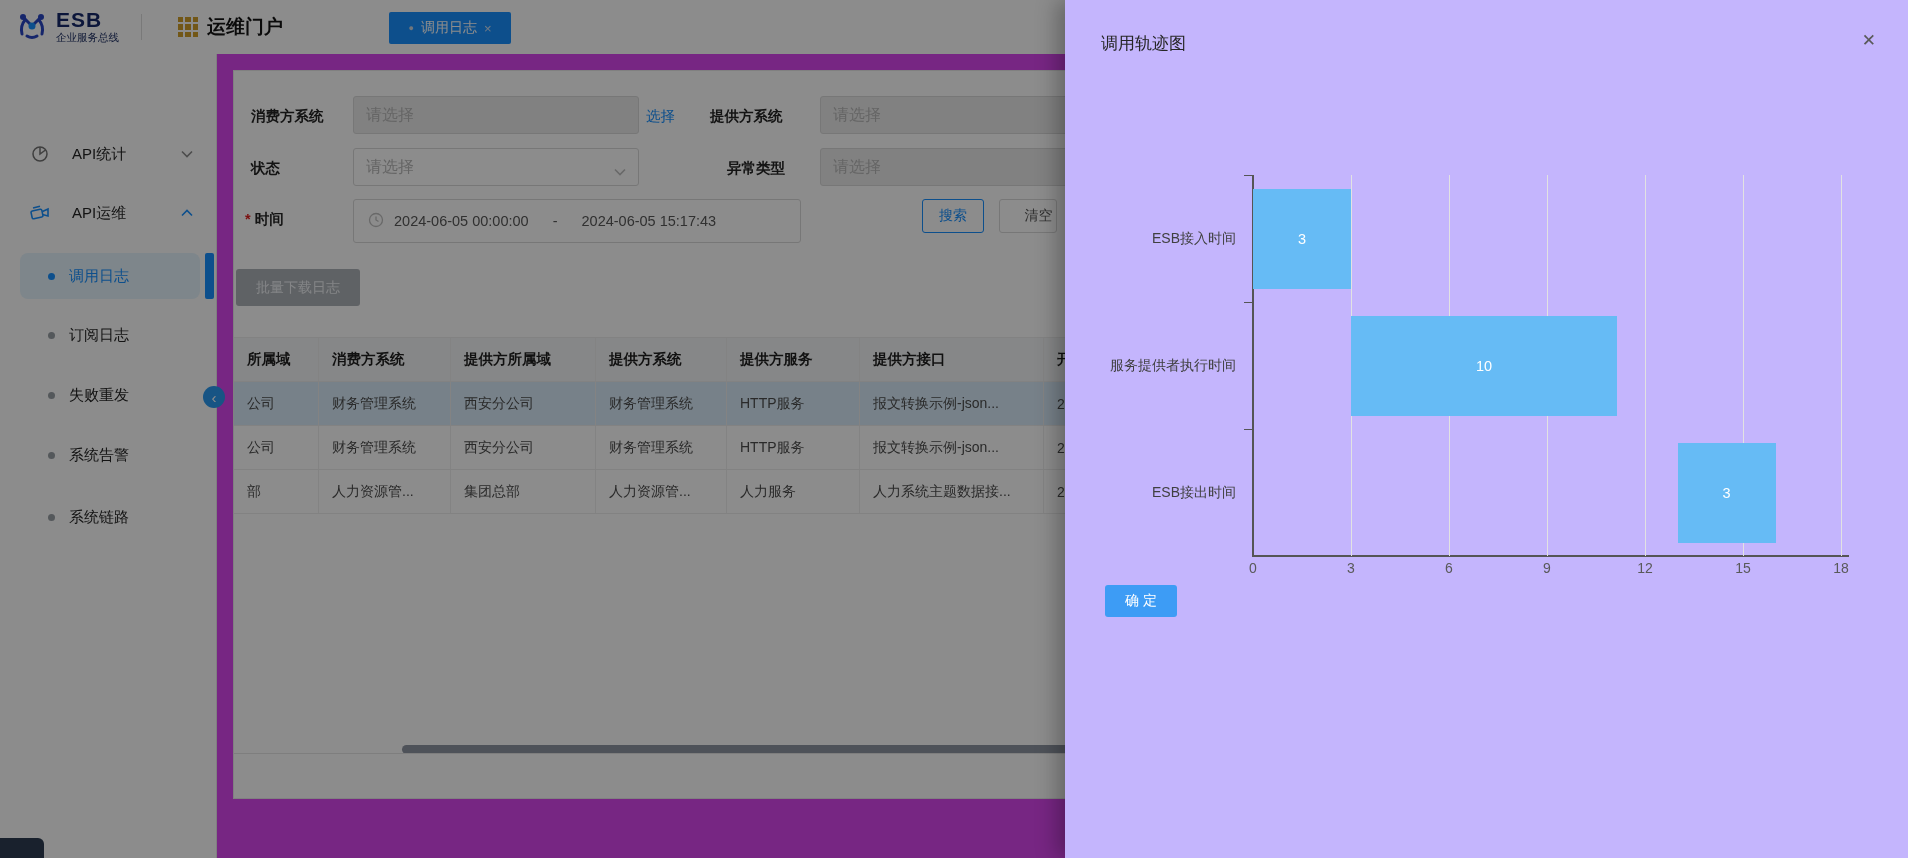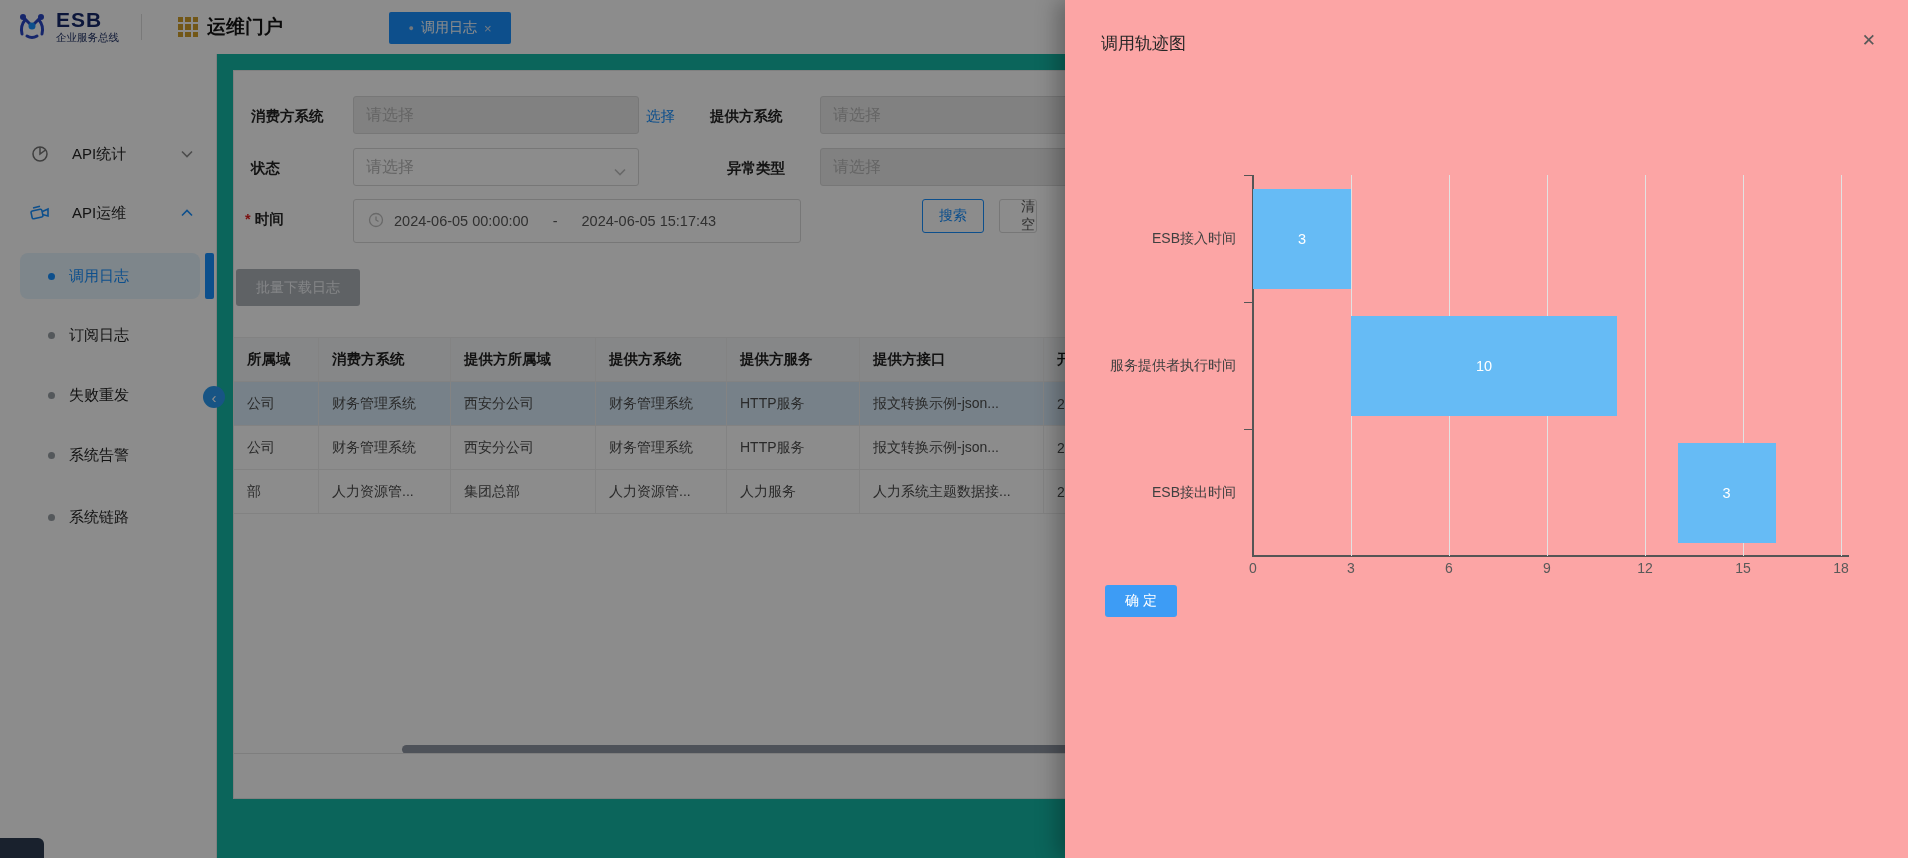--- a/index.html
+++ b/index.html
@@ -34,52 +34,52 @@
   .sub-label { font-size:15px; color:#262626; margin-left:14px; }
   .sub-item.active-bg { left:20px; width:180px; background:#e6f4fd; border-radius:8px; padding-left:28px; }
   .sub-item.active-bg .sub-bullet { background:#1890ff; }
   .sub-item.active-bg .sub-label { color:#1890ff; }
   .active-indicator { position:absolute; left:205px; top:199px; width:9px; height:46px; background:#1890ff; border-radius:2px; }
   .collapse-circle { position:absolute; left:203px; top:386px; width:22px; height:22px; border-radius:50%; background:#2a9af0;
      color:#fff; display:flex; align-items:center; justify-content:center; font-size:15px; line-height:1; z-index:6; cursor:pointer; }
   .sidebar-footer { position:absolute; left:0; top:784px; width:44px; height:20px; background:#2e3d52; border-radius:0 6px 0 0; }
 
   
-  .content { position:absolute; left:217px; top:54px; width:1691px; height:804px; background:#14b8a6; }
+  .content { position:absolute; left:217px; top:54px; width:1691px; height:804px; background:#d946ef; }
   .card { position:absolute; left:16px; top:16px; width:1675px; height:729px; background:#fff; border:1px solid #e9e9e9; }
   .f-label { position:absolute; font-size:14.5px; color:#262626; font-weight:bold; }
   .f-input { position:absolute; height:38px; border:1px solid #d9d9d9; border-radius:3px; background:#ececec;
      display:flex; align-items:center; padding:0 12px; font-size:14px; color:#b8b8b8; }
   .f-input.white { background:#fff; }
   .f-input input { border:none; outline:none; background:transparent; width:100%; font-size:16px; color:#595959; font-family:inherit; }
   .f-input input::placeholder { color:#b8b8b8; }
   .link { position:absolute; font-size:14.5px; color:#1890ff; cursor:pointer; }
   .req { color:#e02020; margin-right:4px; }
   .sel-chevron { position:absolute; right:12px; top:14px; }
   .time-input { position:absolute; left:119px; top:128px; width:448px; height:44px; border:1px solid #d9d9d9; border-radius:3px;
      background:#fff; display:flex; align-items:center; padding:0 14px; gap:10px; font-size:14.5px; color:#595959; }
   .time-sep { margin:0 14px; color:#595959; }
   .btn { position:absolute; height:34px; border-radius:3px; font-size:14px; display:flex; align-items:center; justify-content:center; cursor:pointer; background:#fff; }
   .btn.search { left:688px; top:128px; width:62px; border:1px solid #1890ff; color:#1890ff; }
-  .btn.clear { left:765px; top:128px; width:38px; border:1px solid #d9d9d9; color:#595959;padding-left:21px; }
+  .btn.clear { left:765px; top:128px; width:58px; border:1px solid #d9d9d9; color:#595959;padding-left:21px; }
   .btn.batch { left:2px; top:198px; width:124px; height:37px; background:#aeb2b8; color:#eef1f4; border:none; cursor:not-allowed; }
 
   
   .tbl { position:absolute; left:0; top:266px; width:1675px; border-top:1px solid #ededed; }
   .trow { display:grid; grid-template-columns:85px 132px 145px 131px 133px 184px 1fr; height:44px; border-bottom:1px solid #ededed; }
   .trow > div { display:flex; align-items:center; padding:0 13px; font-size:14px; color:#4d4d4d; white-space:nowrap; overflow:hidden; border-right:1px solid #efefef; }
   .trow > div:last-child { border-right:none; }
   .trow.thead > div { background:#f5f6f7; color:#1f1f1f; font-weight:bold; font-size:14.5px; }
   .trow.selected > div { background:#d9ecfa; }
   .hscroll { position:absolute; left:168px; top:674px; width:700px; height:9px; border-radius:5px; background:#8f96a3; cursor:grab; }
   .card-split { position:absolute; left:0; top:682px; width:1675px; border-top:1px solid #e5e5e5; }
 
   
   .mask { position:absolute; inset:0; background:rgba(0,0,0,0.45); z-index:40; }
-  .drawer { position:absolute; left:1065px; top:0; width:843px; height:858px; background:#fca5a5; z-index:50; box-shadow:-8px 0 20px rgba(0,0,0,0.28); }
+  .drawer { position:absolute; left:1065px; top:0; width:843px; height:858px; background:#c4b5fd; z-index:50; box-shadow:-8px 0 20px rgba(0,0,0,0.28); }
   .drawer-title { position:absolute; left:36px; top:32px; font-size:17px; color:#262626; }
   .drawer-close { position:absolute; right:32px; top:30px; font-size:17px; color:#595959; cursor:pointer; }
 
   .chart { position:absolute; left:188px; top:175px; width:588px; height:381px; }
   .y-axis { position:absolute; left:-1px; top:0; width:2px; height:381px; background:#555; }
   .x-axis { position:absolute; left:-1px; bottom:-1px; width:597px; height:2px; background:#555; }
   .gridline { position:absolute; top:0; width:1px; height:381px; background:#e2e2e2; }
   .ytick { position:absolute; left:-9px; width:8px; height:1px; background:#555; }
   .bar { position:absolute; display:flex; align-items:center; justify-content:center; }
   .bar span { color:#fff; font-size:14.5px; }

